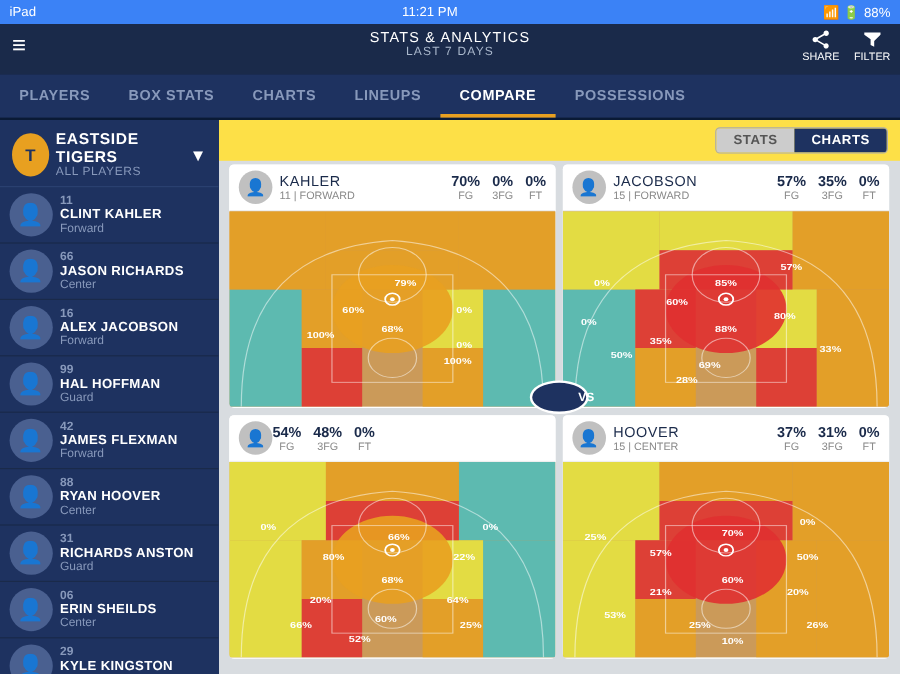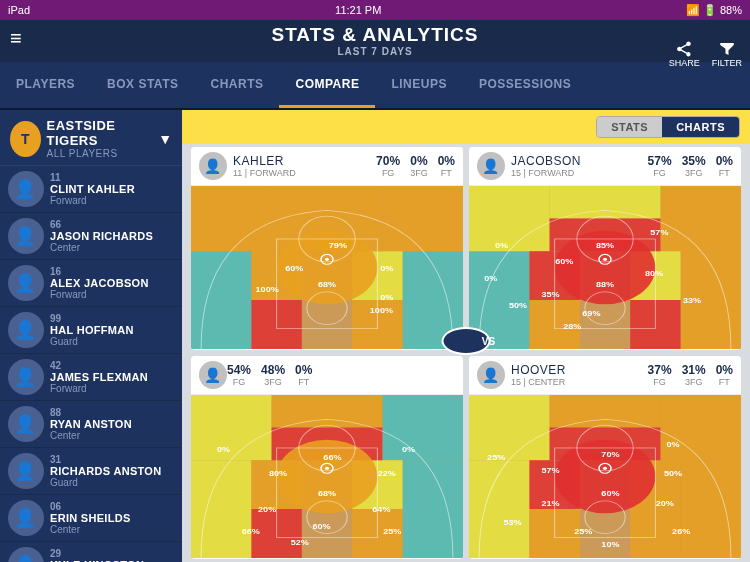--- a/index.html
+++ b/index.html
@@ -1,54 +1,53 @@
 <!DOCTYPE html>
 <html><head>
   <meta charset="utf-8">
   <style>
     * { box-sizing: border-box; margin: 0; padding: 0; }
     body { font-family: 'Helvetica Neue', Arial, sans-serif; background: #1a2a4a; width: 750px; height: 562px; overflow: hidden; }
 
     
     #status-bar {
-      background: #701a75;
+      background: #3b82f6;
       color: white;
       font-size: 11px;
       display: flex;
       justify-content: space-between;
       align-items: center;
       padding: 2px 8px;
       height: 20px;
     }
 
     
     #header {
       background: #1a2a4a;
       color: white;
       text-align: center;
       padding: 4px 0 6px;
       position: relative;
       height: 42px;
     }
     #header .title {
-      font-size: 19px;
-      font-weight: bold;
+      font-size: 12px;
+      font-weight: normal;
       letter-spacing: 1px;
       color: white;
     }
     #header .subtitle {
       font-size: 10px;
       color: #aab8cc;
       letter-spacing: 1px;
-      font-weight: bold;
     }
     #header .header-icons {
       position: absolute;
       right: 8px;
-      top: 20px;
+      top: 4px;
       display: flex;
       gap: 12px;
       align-items: center;
     }
     #header .header-icon-wrap {
       display: flex;
       flex-direction: column;
       align-items: center;
       color: white;
       font-size: 9px;
@@ -65,21 +64,21 @@
       color: white;
       font-size: 20px;
       line-height: 1;
     }
 
     
     #nav-tabs {
       background: #1e3260;
       display: flex;
       align-items: center;
-      height: 48px;
+      height: 38px;
       border-bottom: 2px solid #0a1a35;
     }
     .nav-tab {
       color: #8899bb;
       font-size: 12px;
       font-weight: 600;
       padding: 0 16px;
       height: 100%;
       display: flex;
       align-items: center;
@@ -308,22 +307,22 @@
         </svg>
       <span>FILTER</span>
     </div>
   </div>
 </div>
 
 <div id="nav-tabs">
   <div class="nav-tab">PLAYERS</div>
   <div class="nav-tab">BOX STATS</div>
   <div class="nav-tab">CHARTS</div>
+  <div class="nav-tab">LINEUPS</div>
   <div class="nav-tab active">COMPARE</div>
-  <div class="nav-tab">LINEUPS</div>
   <div class="nav-tab">POSSESSIONS</div>
 </div>
 
 <div id="main">
 
   <div id="sidebar">
     <div id="sidebar-header">
       <div class="team-row">
         <div class="team-logo">T</div>
         <div class="team-info">
@@ -371,21 +370,21 @@
       <div class="player-info">
         <div class="player-number">42</div>
         <div class="player-name">JAMES FLEXMAN</div>
         <div class="player-pos">Forward</div>
       </div>
     </div>
         <div class="player-item">
       <div class="player-photo">👤</div>
       <div class="player-info">
         <div class="player-number">88</div>
-        <div class="player-name">RYAN ANSTON</div>
+        <div class="player-name">RYAN HOOVER</div>
         <div class="player-pos">Center</div>
       </div>
     </div>
         <div class="player-item">
       <div class="player-photo">👤</div>
       <div class="player-info">
         <div class="player-number">31</div>
         <div class="player-name">RICHARDS ANSTON</div>
         <div class="player-pos">Guard</div>
       </div>

